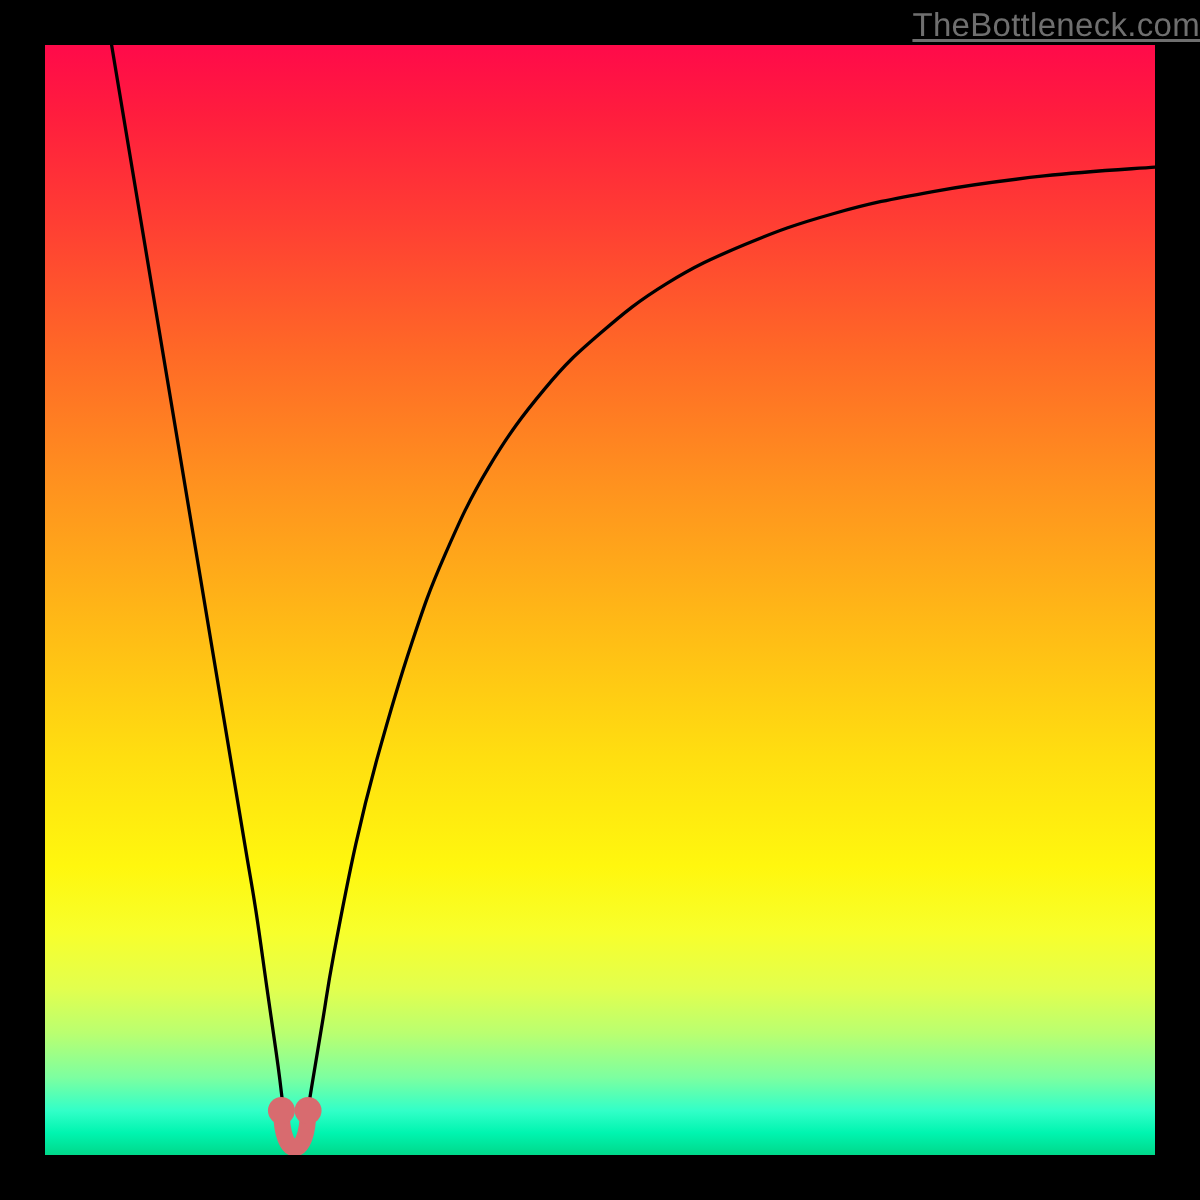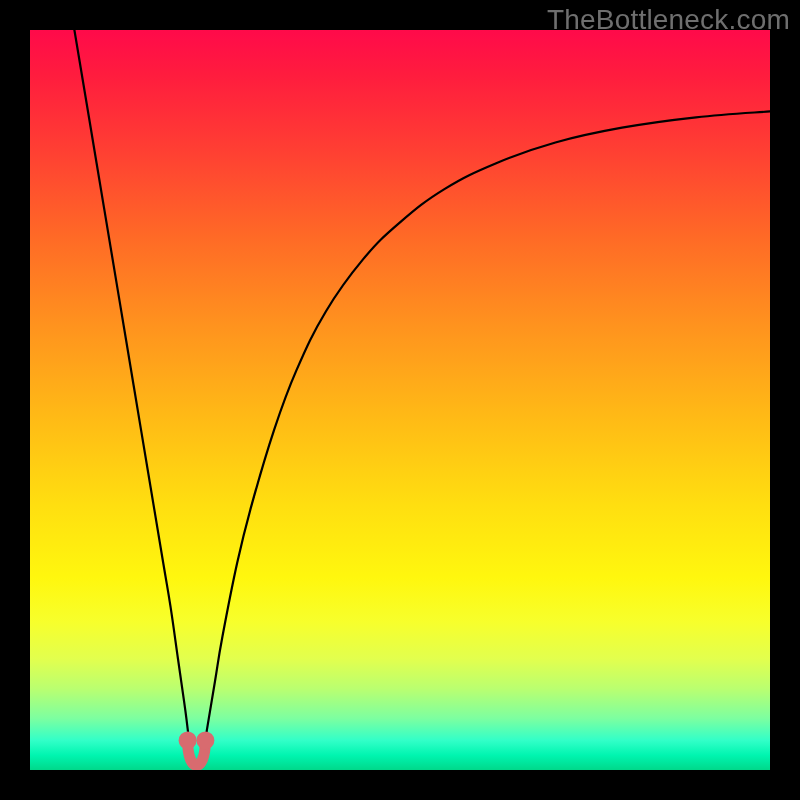--- a/index.html
+++ b/index.html
@@ -47,25 +47,26 @@
       #00d88a 100%
     );
   }
   .curve-layer, .marker-layer {
     position: absolute;
     inset: 0;
   }
   .watermark {
     position: absolute;
     top: 4px;
-    right: 10px;
+    right: 0;
     color: #6f6f6f;
-    font-size: 28px;
+    font-size: 22px;
     letter-spacing: 0.2px;
     user-select: none;
+    text-decoration: underline;
   }
 </style>
 </head>
 <body>
 
 <div class="stage">
 
   <div class="watermark">TheBottleneck.com</div>
 
   <div class="plot">

